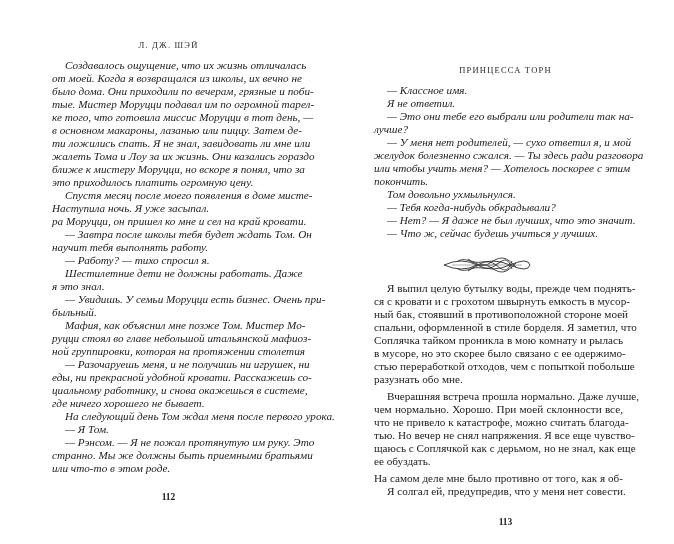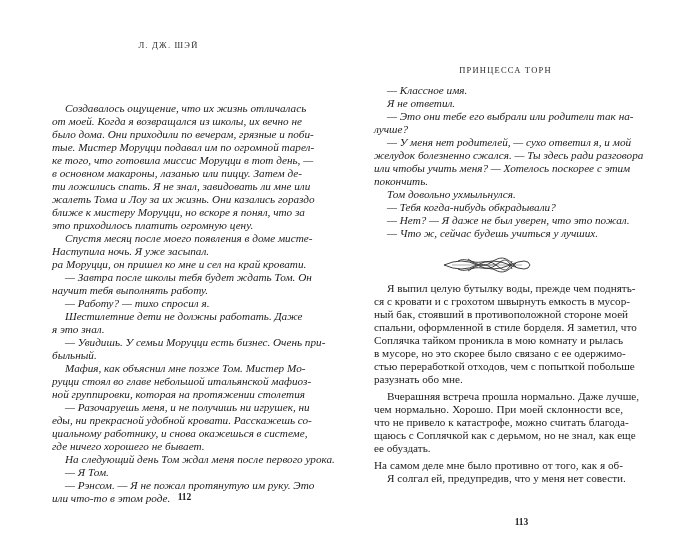--- a/index.html
+++ b/index.html
@@ -33,21 +33,21 @@
       color: #2a2a2a;
     }
     .text-block {
       position: absolute;
       top: 59px;
       font-size: 11.2px;
       line-height: 13px;
       text-align: justify;
       hyphens: manual;
     }
-    .page-left .text-block { left: 52px; width: 250px; margin-top: 43px; }
+    .page-left .text-block { left: 52px; width: 250px; }
     .page-right .text-block { left: 37px; width: 249px; }
 
     .line {
       display: block;
       white-space: nowrap;
       text-align-last: justify;
       text-align: justify;
       height: 13px;
     }
     .line.last { text-align-last: left; }
@@ -55,21 +55,20 @@
     .italic { font-style: italic; }
 
     .folio {
       position: absolute;
       top: 492px;
       width: 100%;
       text-align: center;
       font-size: 9.5px;
       font-weight: bold;
       color: #1c1c1c;
-      padding-left: 16px;
     }
     .ornament {
       position: absolute;
       left: 105px;
       top: 228px;
       width: 90px;
       height: 24px;
     }
     .gap { display: block; height: 42px; }
     .gap-small { display: block; height: 4px; }
@@ -103,56 +102,58 @@
     <span class="line indent">Мафия, как объяснил мне позже Том. Мистер Мо-</span>
     <span class="line">руцци стоял во главе небольшой итальянской мафиоз-</span>
     <span class="line">ной группировки, которая на протяжении столетия</span>
     <span class="line indent">— Разочаруешь меня, и не получишь ни игрушек, ни</span>
     <span class="line">еды, ни прекрасной удобной кровати. Расскажешь со-</span>
     <span class="line">циальному работнику, и снова окажешься в системе,</span>
     <span class="line last">где ничего хорошего не бывает.</span>
     <span class="line indent">На следующий день Том ждал меня после первого урока.</span>
     <span class="line indent last">— Я Том.</span>
     <span class="line indent">— Рэнсом. — Я не пожал протянутую им руку. Это</span>
+    <span class="line">странно. Мы же должны быть приемными братьями</span>
     <span class="line last">или что-то в этом роде.</span>
   </div>
   <div class="folio">112</div>
 </div>
 
 <div class="page page-right">
   <div class="running-head">ПРИНЦЕССА ТОРН</div>
   <div class="text-block">
     <div class="italic">
       <span class="line indent last">— Классное имя.</span>
       <span class="line indent last">Я не ответил.</span>
       <span class="line indent">— Это они тебе его выбрали или родители так на-</span>
       <span class="line last">лучше?</span>
       <span class="line indent">— У меня нет родителей, — сухо ответил я, и мой</span>
       <span class="line">желудок болезненно сжался. — Ты здесь ради разговора</span>
       <span class="line">или чтобы учить меня? — Хотелось поскорее с этим</span>
       <span class="line last">покончить.</span>
       <span class="line indent last">Том довольно ухмыльнулся.</span>
       <span class="line indent last">— Тебя когда-нибудь обкрадывали?</span>
-      <span class="line indent last">— Нет? — Я даже не был уверен, что это пожал.</span>
+      <span class="line indent last">— Нет? — Я даже не был лучших, что это значит.</span>
       <span class="line indent last">— Что ж, сейчас будешь учиться у лучших.</span>
     </div>
     <span class="gap"></span>
     <div>
       <span class="line indent">Я выпил целую бутылку воды, прежде чем поднять-</span>
       <span class="line">ся с кровати и с грохотом швырнуть емкость в мусор-</span>
       <span class="line">ный бак, стоявший в противоположной стороне моей</span>
       <span class="line">спальни, оформленной в стиле борделя. Я заметил, что</span>
       <span class="line">Соплячка тайком проникла в мою комнату и рылась</span>
       <span class="line">в мусоре, но это скорее было связано с ее одержимо-</span>
       <span class="line">стью переработкой отходов, чем с попыткой побольше</span>
       <span class="line last">разузнать обо мне.</span>
       <span class="gap-small"></span>
       <span class="line indent">Вчерашняя встреча прошла нормально. Даже лучше,</span>
       <span class="line">чем нормально. Хорошо. При моей склонности все,</span>
       <span class="line">что не привело к катастрофе, можно считать благода-</span>
+      <span class="line">тью. Но вечер не снял напряжения. Я все еще чувство-</span>
       <span class="line">щаюсь с Соплячкой как с дерьмом, но не знал, как еще</span>
       <span class="line last">ее обуздать.</span>
       <span class="gap-small"></span>
       <span class="line">На самом деле мне было противно от того, как я об-</span>
       <span class="line indent">Я солгал ей, предупредив, что у меня нет совести.</span>
     </div>
   </div>
   <svg class="ornament" viewBox="0 0 90 24">
     <g fill="none" stroke="#2b2b2b" stroke-width="0.9">
       <path d="M2 12 Q 20 4, 35 12 T 68 12 T 88 12"></path>

